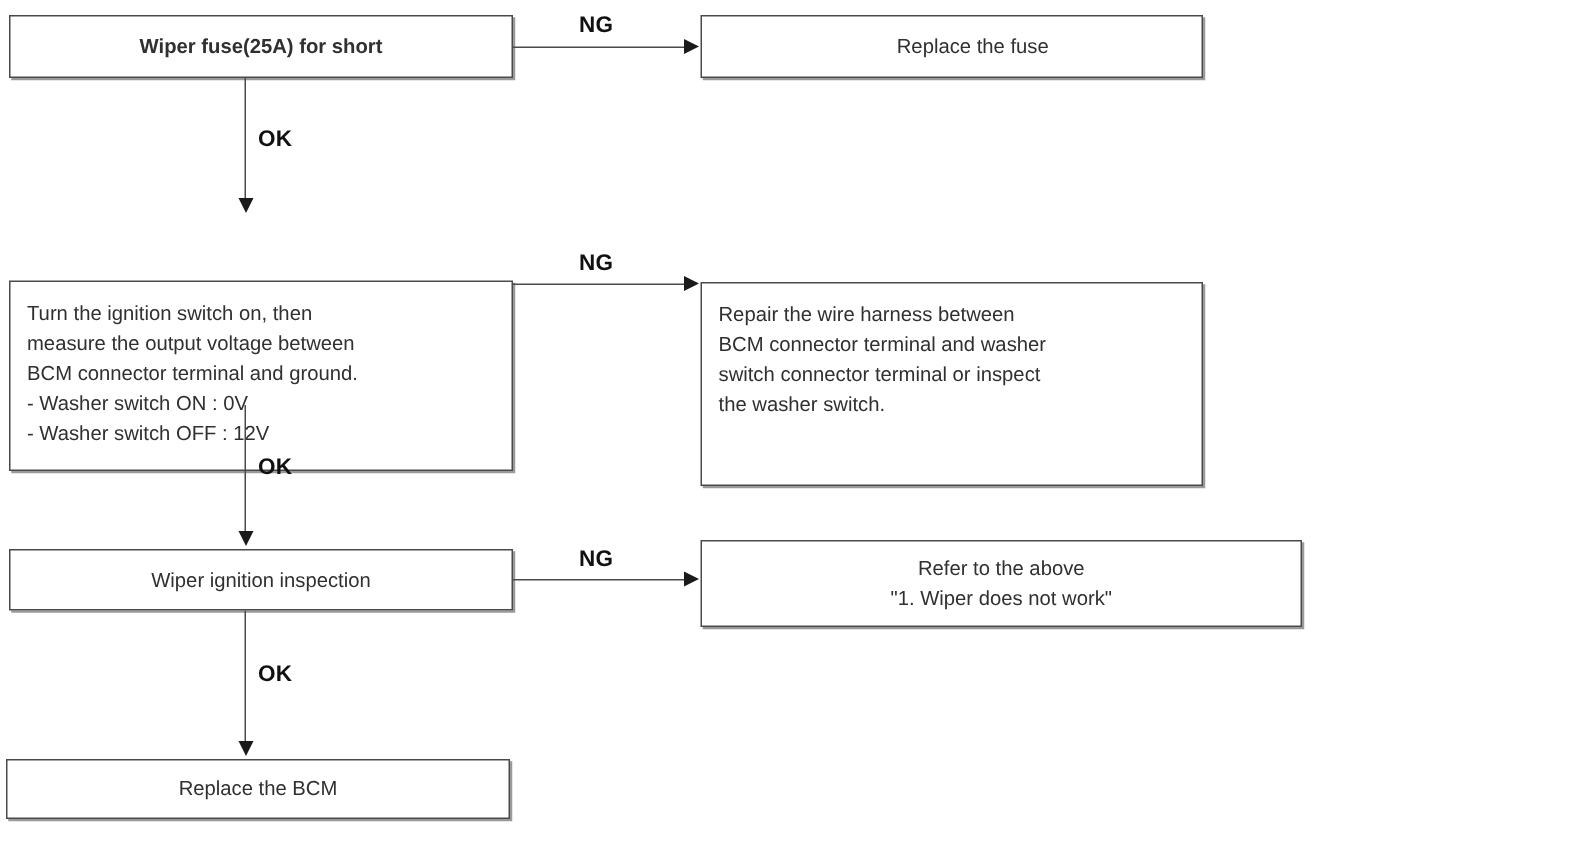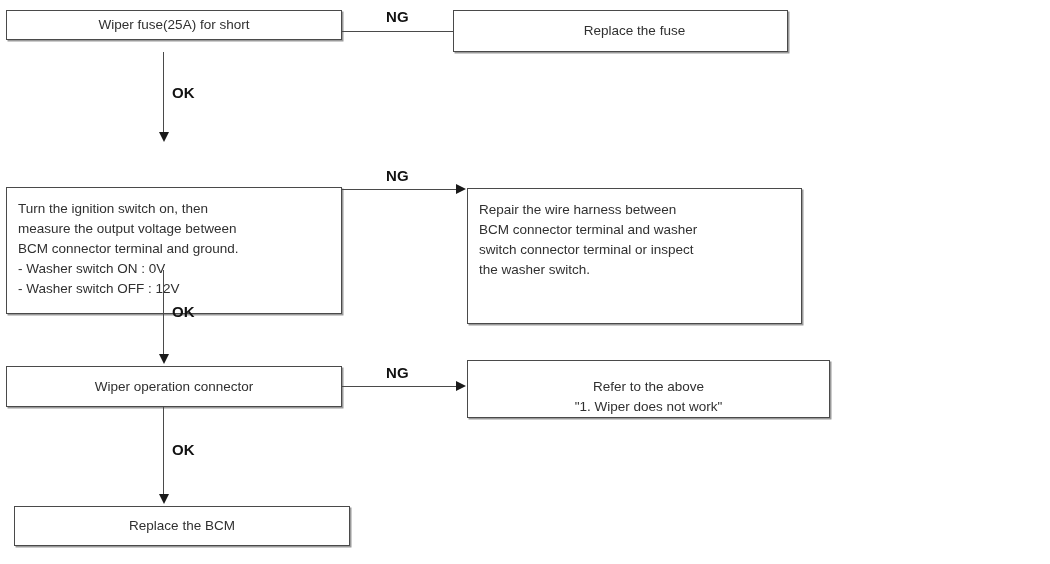--- a/index.html
+++ b/index.html
@@ -92,29 +92,29 @@
     color: #111111;
     letter-spacing: 0.2px;
     white-space: nowrap;
   }
 </style>
 </head>
 <body>
 
 <div id="canvas">
 
-  <div class="node center" style="left:6px; top:10px; width:336px; height:30px;">
+  <div class="node center" style="left:6px; top:10px; width:336px; height:42px;font-weight:bold;">
     <span class="node-text">Wiper fuse(25A) for short</span>
   </div>
 
   <div class="hline" style="left:342px; top:31px; width:115px;"></div>
   <div class="arrow-right" style="left:456px; top:26px;"></div>
   <div class="edge-label" style="left:386px; top:8px;">NG</div>
 
-  <div class="node center" style="left:453px; top:10px; width:335px; height:42px;padding-left:28px;">
+  <div class="node center" style="left:467px; top:10px; width:335px; height:42px;padding-left:28px;">
     <span class="node-text">Replace the fuse</span>
   </div>
 
   <div class="vline" style="left:163px; top:52px; height:82px;"></div>
   <div class="arrow-down" style="left:159px; top:132px;"></div>
   <div class="edge-label" style="left:172px; top:84px;">OK</div>
 
   <div class="node left" style="left:6px; top:143px; width:336px; height:127px;">
     <span class="node-text">Turn the ignition switch on, then
 measure the output voltage between
@@ -132,33 +132,33 @@
 BCM connector terminal and washer
 switch connector terminal or inspect
 the washer switch.</span>
   </div>
 
   <div class="vline" style="left:163px; top:270px; height:86px;"></div>
   <div class="arrow-down" style="left:159px; top:354px;"></div>
   <div class="edge-label" style="left:172px; top:303px;">OK</div>
 
   <div class="node center" style="left:6px; top:366px; width:336px; height:41px;">
-    <span class="node-text">Wiper operation connector</span>
+    <span class="node-text">Wiper ignition inspection</span>
   </div>
 
   <div class="hline" style="left:342px; top:386px; width:115px;"></div>
   <div class="arrow-right" style="left:456px; top:381px;"></div>
   <div class="edge-label" style="left:386px; top:364px;">NG</div>
 
-  <div class="node center" style="left:467px; top:360px; width:363px; height:58px;align-items:flex-end;">
+  <div class="node center" style="left:467px; top:360px; width:401px; height:58px;">
     <span class="node-text">Refer to the above
 "1. Wiper does not work"</span>
   </div>
 
   <div class="vline" style="left:163px; top:407px; height:88px;"></div>
   <div class="arrow-down" style="left:159px; top:494px;"></div>
   <div class="edge-label" style="left:172px; top:441px;">OK</div>
 
-  <div class="node center" style="left:14px; top:506px; width:336px; height:40px;">
+  <div class="node center" style="left:4px; top:506px; width:336px; height:40px;">
     <span class="node-text">Replace the BCM</span>
   </div>
 
 </div>
 
 </body></html>

